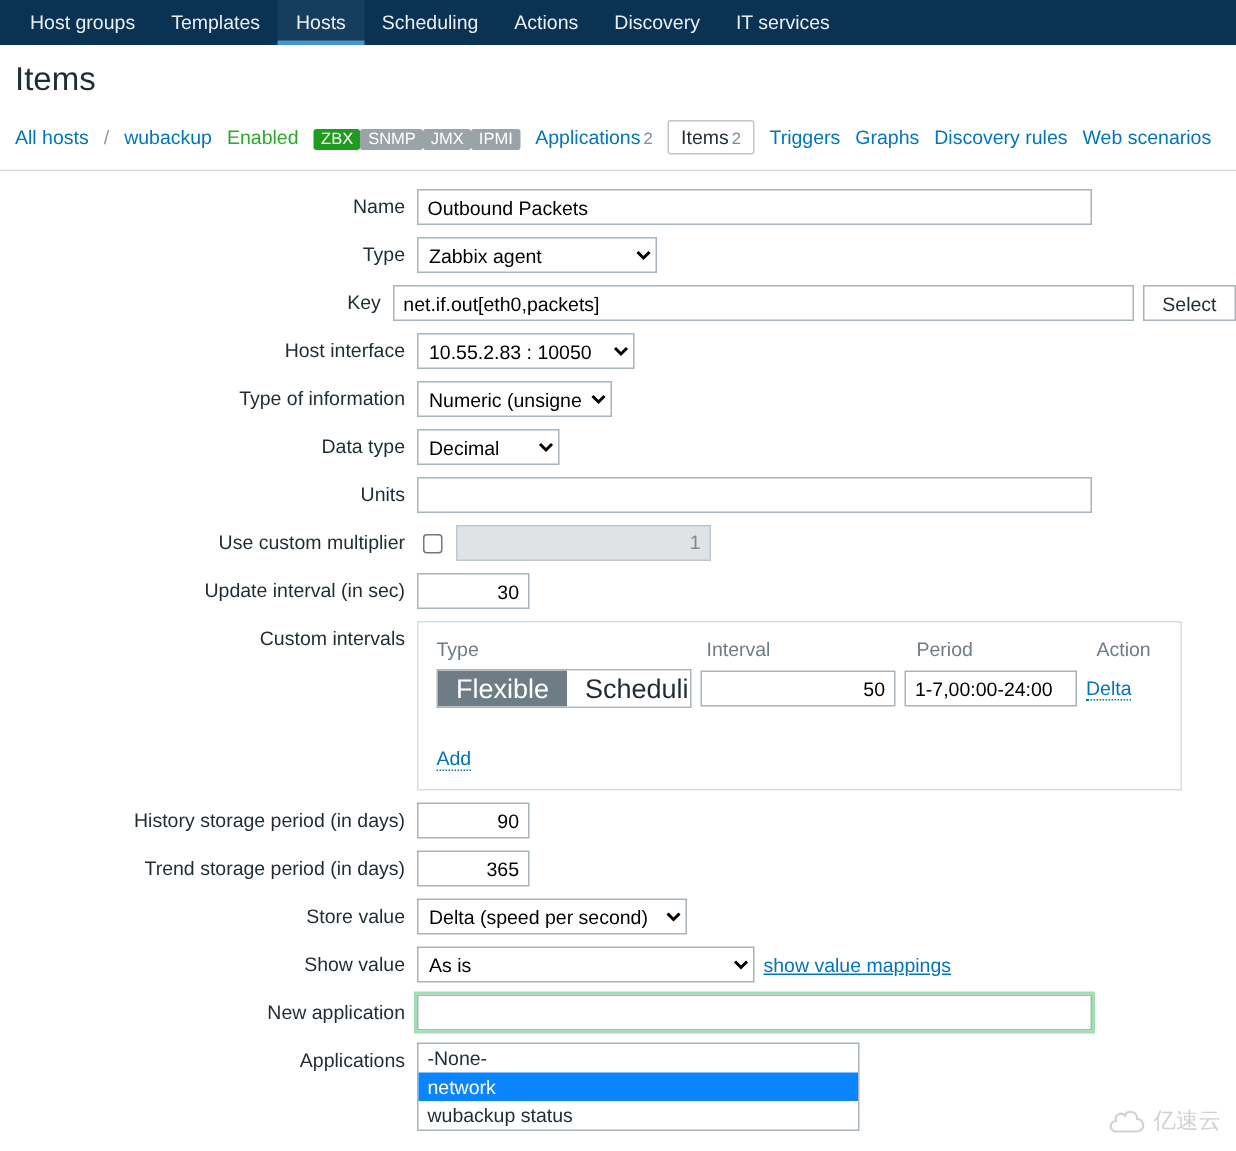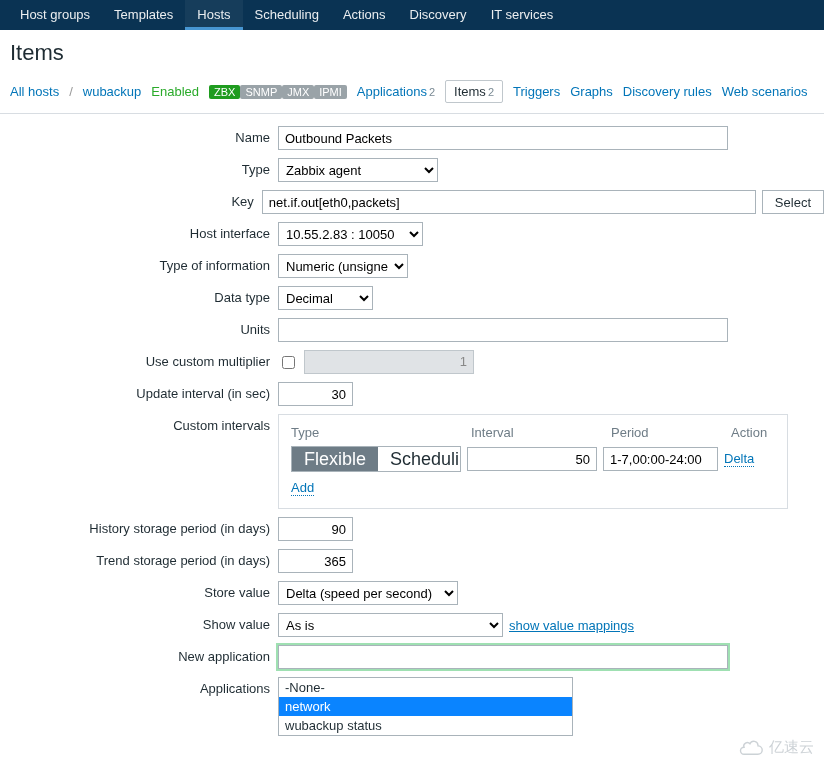--- a/index.html
+++ b/index.html
@@ -283,21 +283,21 @@
         </div>
         <div class="ci-row">
           <div class="seg" style="width:170px">
             <span class="on">Flexible</span>
             <span class="off">Scheduling</span>
           </div>
           <input type="text" class="numbox" style="width: 130px;" value="50">
           <input type="text" style="width: 115px;" value="1-7,00:00-24:00">
           <span class="link dotted">Delta</span>
         </div>
-        <div style="margin-top:8px">
+        <div style="margin-top:26px">
           <span class="link dotted">Add</span>
         </div>
       </div>
     </div>
   </div>
 
   <div class="form-row">
     <div class="form-label">History storage period (in days)</div>
     <div class="form-field">
       <input type="text" class="numbox" style="width: 75px;" value="90">

